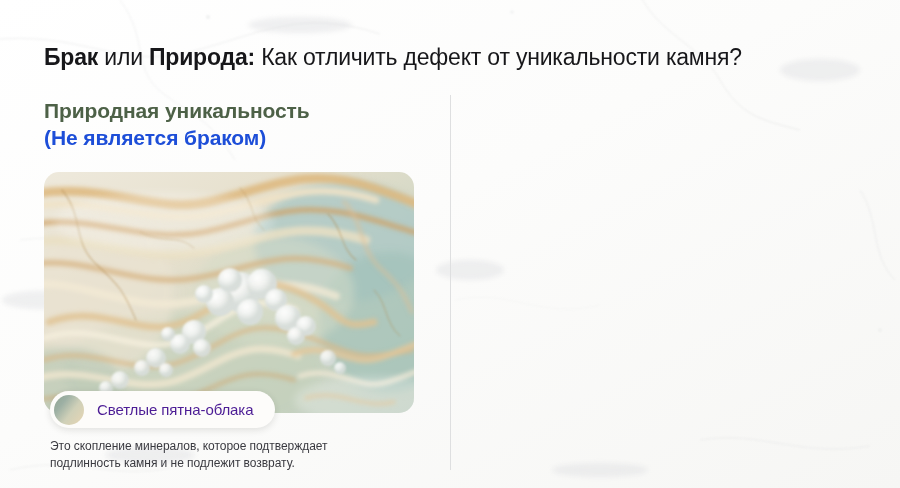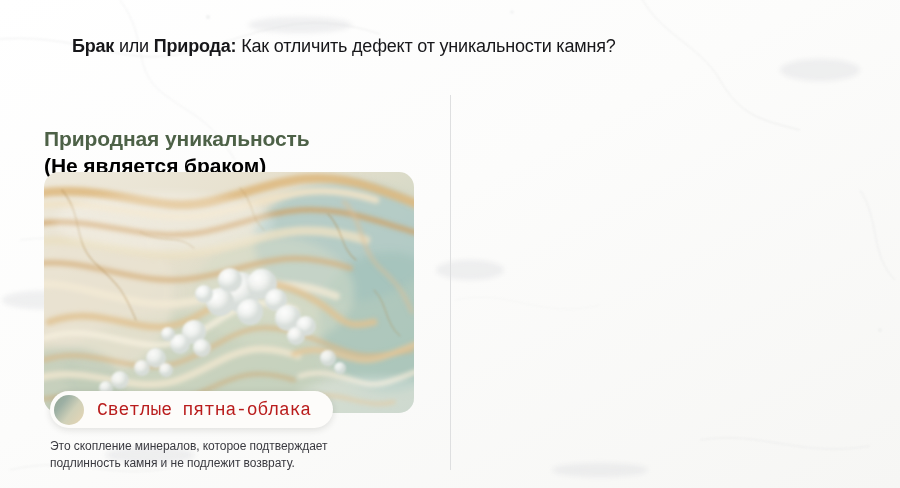--- a/index.html
+++ b/index.html
@@ -27,28 +27,27 @@
   }
   #bg-marble {
     position: absolute;
     inset: 0;
   }
 
   
   #title {
     position: absolute;
     left: 44px;
-    top: 31px;
-    font-size: 18px;
+    top: 42px;
+    font-size: 23px;
     line-height: 30px;
     color: #17171a;
     letter-spacing: -0.2px;
     white-space: nowrap;
     font-weight: 400;
-    margin-left: 28px;
   }
   #title b { font-weight: 700; }
 
   
   .col { position: absolute; top: 0; }
   #col-left  { left: 0;   width: 450px; height: 488px; }
   #col-right { left: 450px; width: 450px; height: 488px; }
 
   #divider {
     position: absolute;
@@ -61,21 +60,21 @@
 
   .head {
     position: absolute;
     font-size: 21px;
     font-weight: 700;
     line-height: 26.5px;
     letter-spacing: -0.1px;
     white-space: nowrap;
   }
   #head-left  { left: 44px;  top: 98px; }
-  .head .l1 { display:block;margin-top:28px; }
+  .head .l1 { display:block; }
   .head .l2 { display:block; }
 
   
   .photo {
     position: absolute;
     overflow: hidden;
   }
   #photo-left {
     left: 44px; top: 172px;
     width: 370px; height: 241px;
@@ -99,25 +98,24 @@
   .badge .dot {
     width: 30px; height: 30px;
     border-radius: 50%;
     flex: 0 0 30px;
     margin-right: 13px;
   }
   #badge-left .dot {
     background: linear-gradient(128deg,#8fa391 0%,#9db0a4 28%,#cfd0b8 58%,#e8d6b4 100%);
   }
   .badge .btxt {
-    font-size: 18px;
-    color: #b91c1c;
+    font-size: 15px;
+    color: #4c1d95;
     white-space: nowrap;
     letter-spacing: -0.1px;
-    font-family: Liberation Mono, monospace;
   }
 
   
   .caption {
     position: absolute;
     font-size: 12px;
     line-height: 16.5px;
     color: #3a3a40;
     white-space: pre-line;
     letter-spacing: -0.05px;
@@ -173,21 +171,21 @@
   <div id="title">
     <b>Брак</b><span> или </span><b>Природа:</b><span> Как отличить дефект от уникальности камня?</span>
   </div>
 
   <div id="divider"></div>
 
   <div id="col-left" class="col">
 
     <div id="head-left" class="head">
       <span class="l1" style="color:#4d6147">Природная уникальность</span>
-      <span class="l2" style="color:#000000">(Не является браком)</span>
+      <span class="l2" style="color:#1d4ed8">(Не является браком)</span>
     </div>
 
     <div id="photo-left" class="photo">
       <svg viewBox="0 0 370 241" preserveAspectRatio="none">
         <defs>
           <linearGradient id="L0" x1="0" y1="0" x2="1" y2="1">
             <stop offset="0%" stop-color="#eee9dc"></stop>
             <stop offset="35%" stop-color="#e6e0cd"></stop>
             <stop offset="65%" stop-color="#cfd6c4"></stop>
             <stop offset="100%" stop-color="#bdcdbf"></stop>

